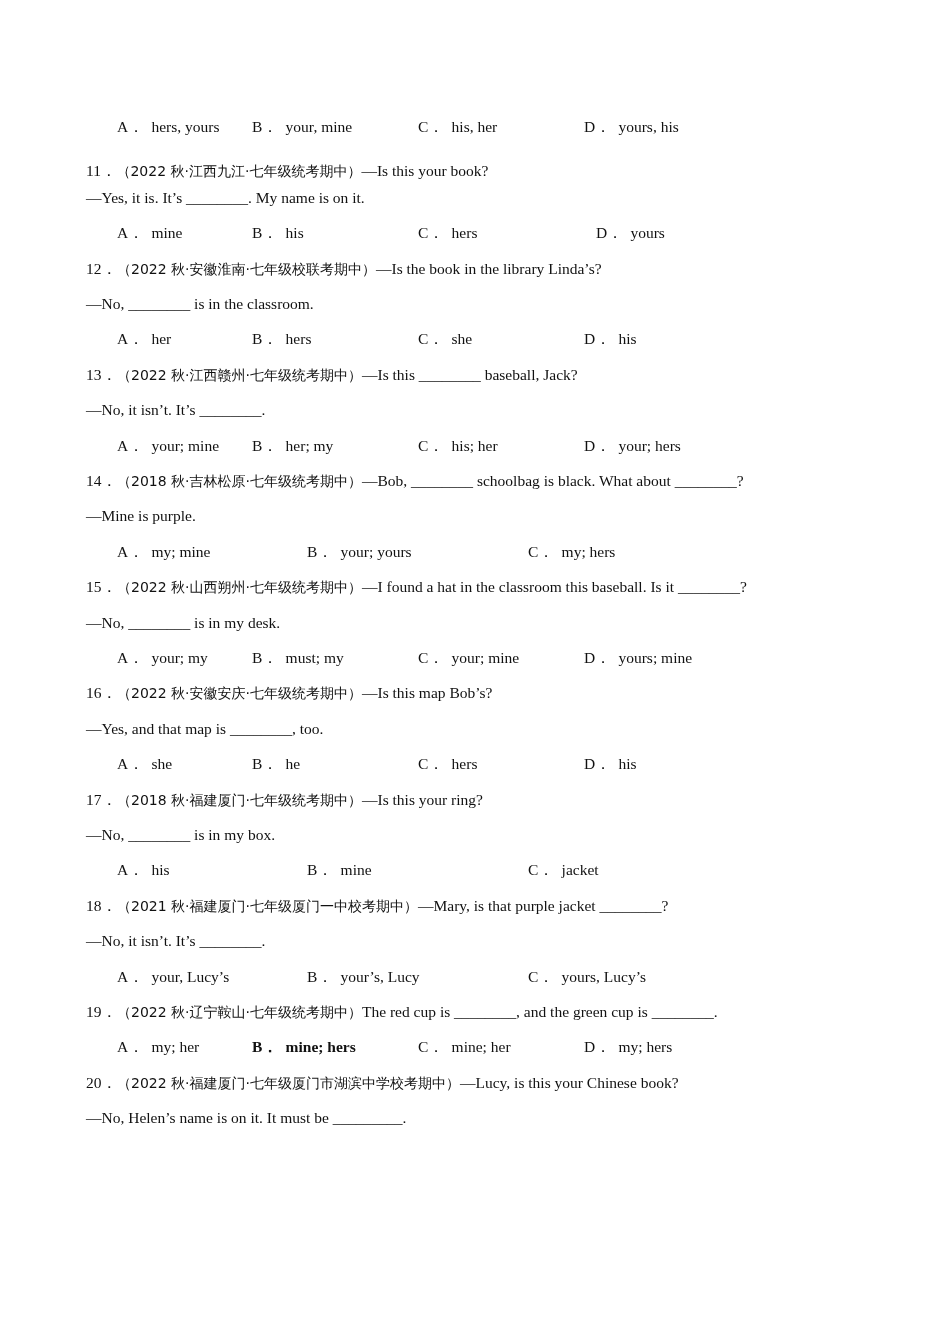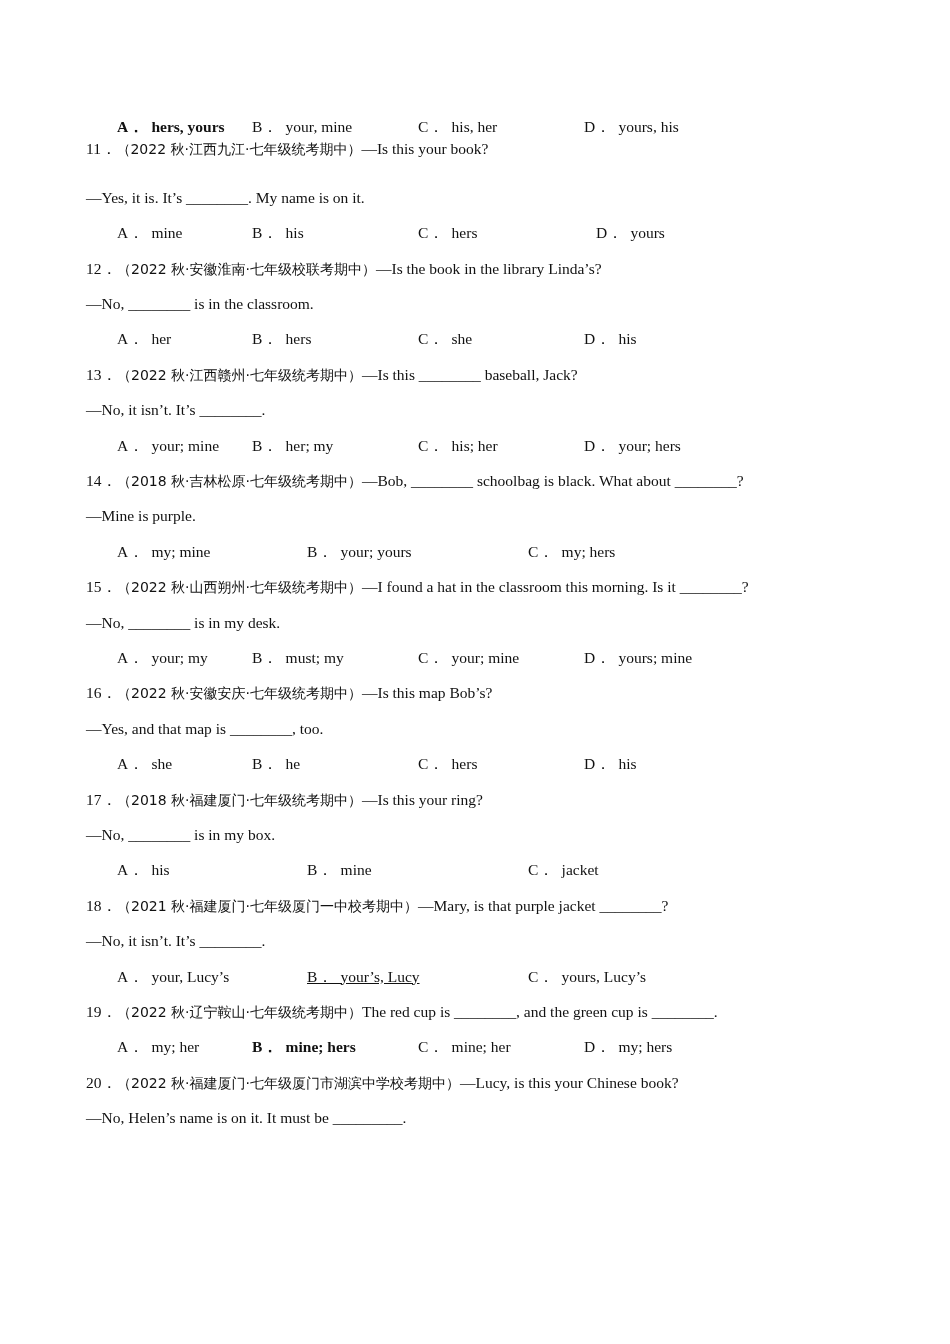--- a/index.html
+++ b/index.html
@@ -11,26 +11,26 @@
   .line { position: absolute; left: 86px; white-space: pre; line-height: 20px; }
   .opts { position: absolute; left: 0; width: 950px; height: 20px; }
   .opt { position: absolute; white-space: pre; line-height: 20px; }
   .cjk { font-family: "DejaVu Sans", sans-serif; font-size: 14px; }
 </style>
 </head>
 <body>
 
 <div id="doc">
     <div class="opts" style="top: 117px;">
-      <span class="opt" style="left: 117px; font-weight: bold;">A．  hers, yours</span>
+      <span class="opt" style="left: 117px;">A．  hers, yours</span>
       <span class="opt" style="left: 252px;">B．  your, mine</span>
       <span class="opt" style="left: 418px;">C．  his, her</span>
       <span class="opt" style="left: 584px;">D．  yours, his</span>
     </div>
-    <div class="line" style="top: 139px;"><span>11．</span><span class="cjk">（2022 秋·江西九江·七年级统考期中）</span><span>—Is this your book?</span></div>
+    <div class="line" style="top: 161px;"><span>11．</span><span class="cjk">（2022 秋·江西九江·七年级统考期中）</span><span>—Is this your book?</span></div>
     <div class="line" style="top: 187.8px;">—Yes, it is. It’s ________. My name is on it.</div>
     <div class="opts" style="top: 223.2px;">
       <span class="opt" style="left: 117px;">A．  mine</span>
       <span class="opt" style="left: 252px;">B．  his</span>
       <span class="opt" style="left: 418px;">C．  hers</span>
       <span class="opt" style="left: 584px; margin-left: 12px;">D．  yours</span>
     </div>
     <div class="line" style="top: 258.6px;"><span>12．</span><span class="cjk">（2022 秋·安徽淮南·七年级校联考期中）</span><span>—Is the book in the library Linda’s?</span></div>
     <div class="line" style="top: 294px;">—No, ________ is in the classroom.</div>
     <div class="opts" style="top: 329.4px;">
@@ -47,21 +47,21 @@
       <span class="opt" style="left: 418px;">C．  his; her</span>
       <span class="opt" style="left: 584px;">D．  your; hers</span>
     </div>
     <div class="line" style="top: 471px;"><span>14．</span><span class="cjk">（2018 秋·吉林松原·七年级统考期中）</span><span>—Bob, ________ schoolbag is black. What about ________?</span></div>
     <div class="line" style="top: 506.4px;">—Mine is purple.</div>
     <div class="opts" style="top: 541.8px;">
       <span class="opt" style="left: 117px;">A．  my; mine</span>
       <span class="opt" style="left: 307px;">B．  your; yours</span>
       <span class="opt" style="left: 528px;">C．  my; hers</span>
     </div>
-    <div class="line" style="top: 577.2px;"><span>15．</span><span class="cjk">（2022 秋·山西朔州·七年级统考期中）</span><span>—I found a hat in the classroom this morning. Is it ________?</span></div>
+    <div class="line" style="top: 577.2px;"><span>15．</span><span class="cjk">（2022 秋·山西朔州·七年级统考期中）</span><span>—I found a hat in the classroom this baseball. Is it ________?</span></div>
     <div class="line" style="top: 612.6px;">—No, ________ is in my desk.</div>
     <div class="opts" style="top: 648px;">
       <span class="opt" style="left: 117px;">A．  your; my</span>
       <span class="opt" style="left: 252px;">B．  must; my</span>
       <span class="opt" style="left: 418px;">C．  your; mine</span>
       <span class="opt" style="left: 584px;">D．  yours; mine</span>
     </div>
     <div class="line" style="top: 683.4px;"><span>16．</span><span class="cjk">（2022 秋·安徽安庆·七年级统考期中）</span><span>—Is this map Bob’s?</span></div>
     <div class="line" style="top: 718.8px;">—Yes, and that map is ________, too.</div>
     <div class="opts" style="top: 754.2px;">
@@ -74,21 +74,21 @@
     <div class="line" style="top: 825px;">—No, ________ is in my box.</div>
     <div class="opts" style="top: 860.4px;">
       <span class="opt" style="left: 117px;">A．  his</span>
       <span class="opt" style="left: 307px;">B．  mine</span>
       <span class="opt" style="left: 528px;">C．  jacket</span>
     </div>
     <div class="line" style="top: 895.8px;"><span>18．</span><span class="cjk">（2021 秋·福建厦门·七年级厦门一中校考期中）</span><span>—Mary, is that purple jacket ________?</span></div>
     <div class="line" style="top: 931.2px;">—No, it isn’t. It’s ________.</div>
     <div class="opts" style="top: 966.6px;">
       <span class="opt" style="left: 117px;">A．  your, Lucy’s</span>
-      <span class="opt" style="left: 307px; text-decoration: underline;">B．  your’s, Lucy</span>
+      <span class="opt" style="left: 307px;">B．  your’s, Lucy</span>
       <span class="opt" style="left: 528px;">C．  yours, Lucy’s</span>
     </div>
     <div class="line" style="top: 1002px;"><span>19．</span><span class="cjk">（2022 秋·辽宁鞍山·七年级统考期中）</span><span>The red cup is ________, and the green cup is ________.</span></div>
     <div class="opts" style="top: 1037.4px;">
       <span class="opt" style="left: 117px;">A．  my; her</span>
       <span class="opt" style="left: 252px; font-weight: bold;">B．  mine; hers</span>
       <span class="opt" style="left: 418px;">C．  mine; her</span>
       <span class="opt" style="left: 584px;">D．  my; hers</span>
     </div>
     <div class="line" style="top: 1072.8px;"><span>20．</span><span class="cjk">（2022 秋·福建厦门·七年级厦门市湖滨中学校考期中）</span><span>—Lucy, is this your Chinese book?</span></div>

